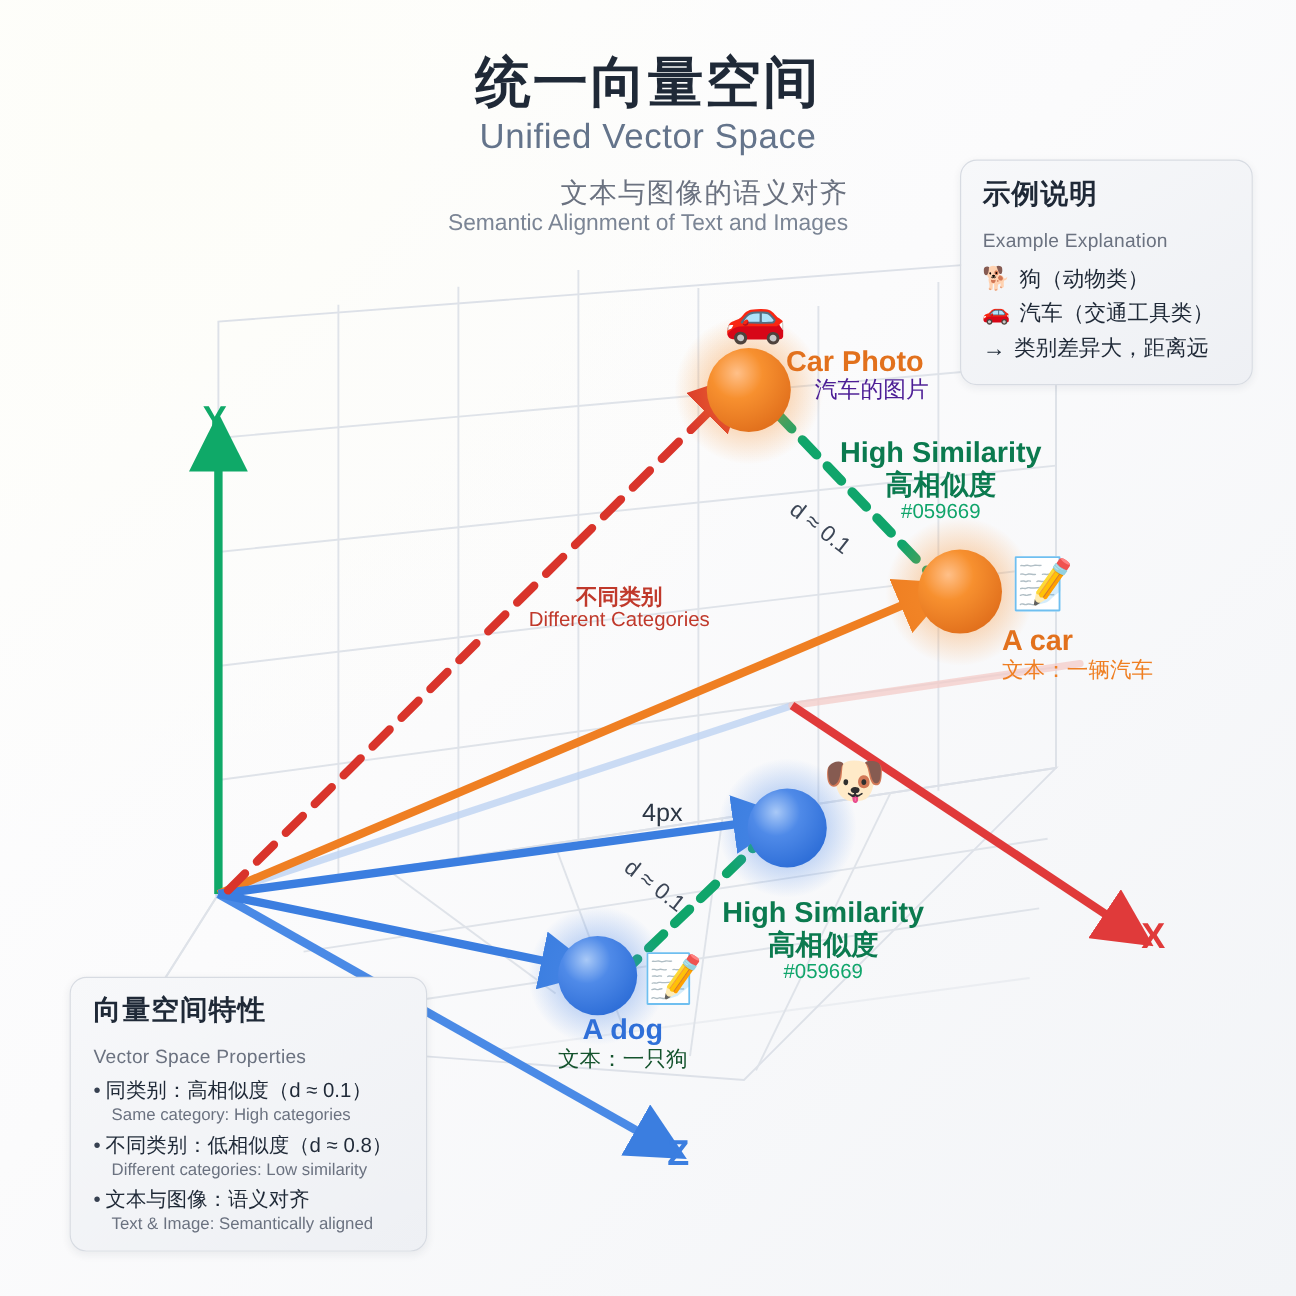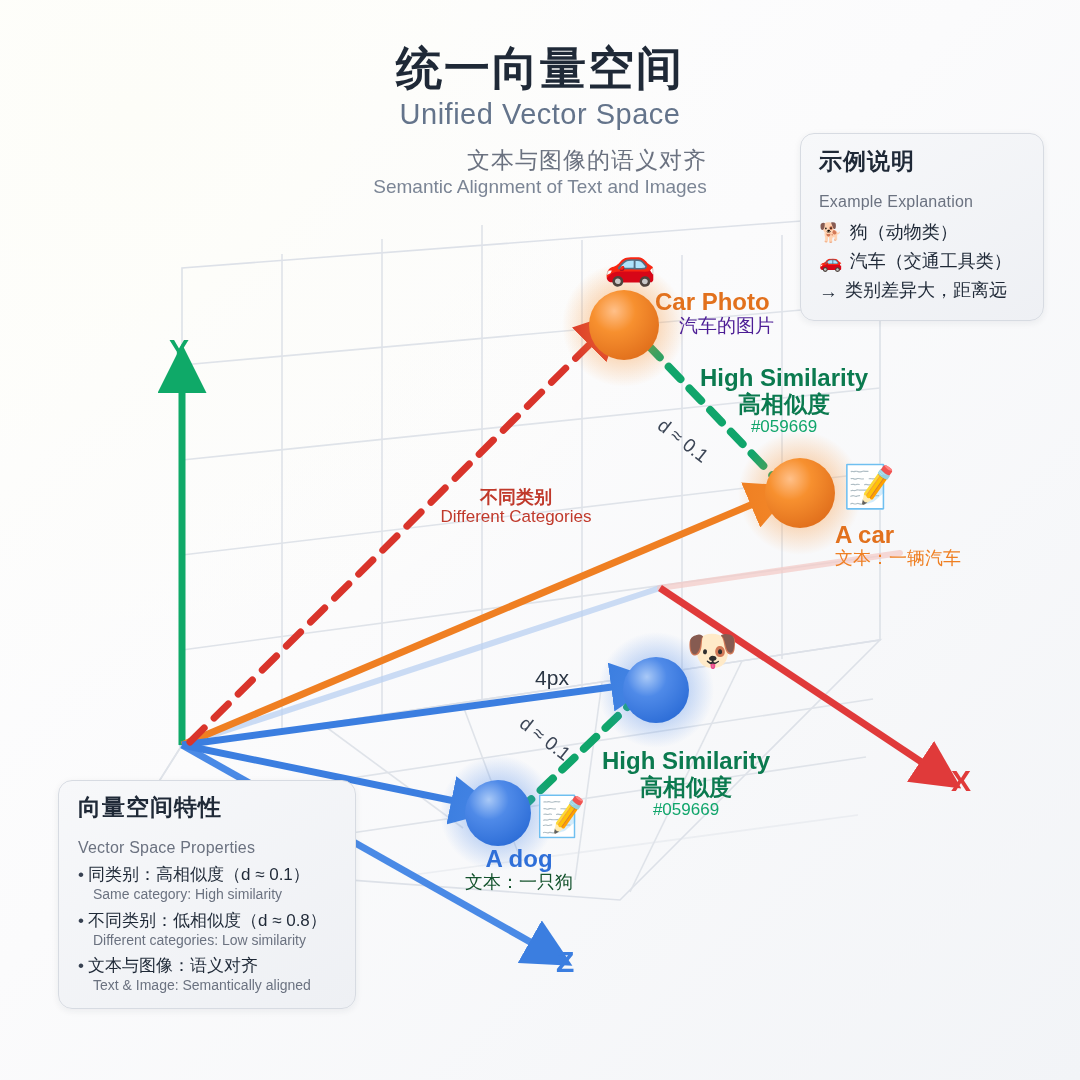--- a/index.html
+++ b/index.html
@@ -22,21 +22,21 @@
   #sub-en{top:176px;font-size:19px;font-weight:400;color:#7b8595;}
 
   
   .panel{
     position:absolute;
     background:linear-gradient(150deg,#f7f8fa 0%,#eef0f4 100%);
     border:1px solid #d7dbe2;border-radius:14px;
     box-shadow:0 2px 7px rgba(30,41,59,.07);
   }
   #legend-panel{left:800px;top:133px;width:244px;padding:14px 16px 14px 18px;box-sizing:border-box;}
-  #props-panel{left:58px;top:780px;width:298px;padding:13px 16px 14px 19px;box-sizing:border-box;}
+  #props-panel{left:58px;top:814px;width:298px;padding:13px 16px 14px 19px;box-sizing:border-box;}
   .p-title-cn{font-size:23px;font-weight:700;color:#1f2937;letter-spacing:1px;line-height:1.18;}
   .p-title-en{font-size:16px;color:#6b7280;margin-top:18px;margin-bottom:7px;letter-spacing:.2px;}
   .l-row{display:flex;align-items:center;gap:7px;font-size:18px;color:#1f2937;line-height:1.62;white-space:nowrap;}
   .l-row .gl{font-size:19px;line-height:1;}
   .p-item{margin-top:6px;}
   .p-item .cn{font-size:17px;color:#1f2937;line-height:1.25;display:flex;gap:4px;}
   .p-item .cn .bullet{color:#374151;}
   .p-item .en{font-size:14px;color:#6b7280;margin-left:15px;line-height:1.3;}
 
   
@@ -248,21 +248,21 @@
 
   <div class="panel" id="props-panel">
     <div class="p-title-cn">向量空间特性</div>
     <div class="p-title-en">Vector Space Properties</div>
 
     <div class="p-item">
       <div class="cn">
           <span class="bullet">•</span>
           <span>同类别：高相似度（d ≈ 0.1）</span>
         </div>
-      <div class="en">Same category: High similarity</div>
+      <div class="en">Same category: High categories</div>
     </div>
     <div class="p-item">
       <div class="cn">
           <span class="bullet">•</span>
           <span>不同类别：低相似度（d ≈ 0.8）</span>
         </div>
       <div class="en">Different categories: Low similarity</div>
     </div>
     <div class="p-item">
       <div class="cn">

